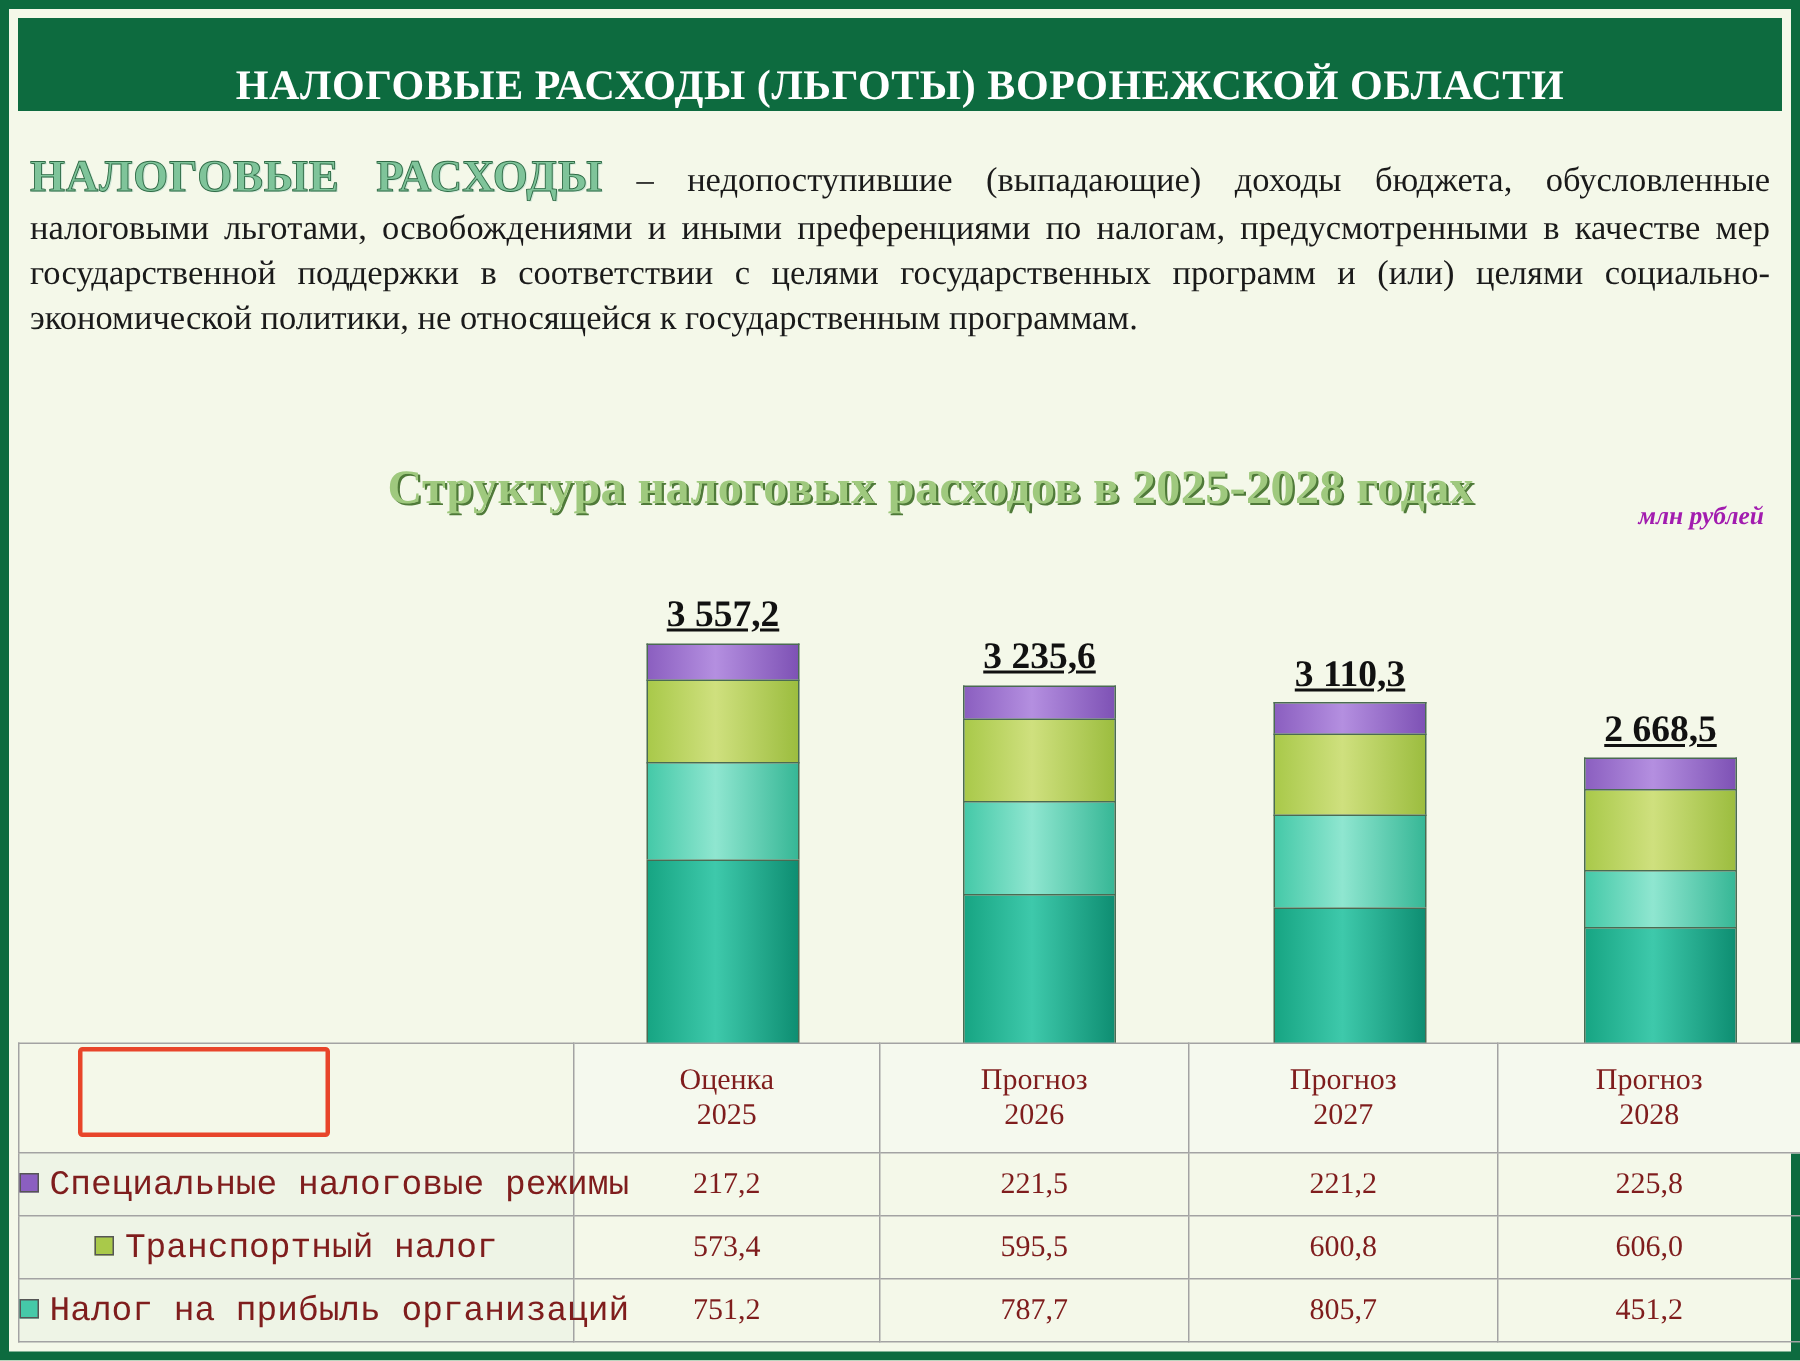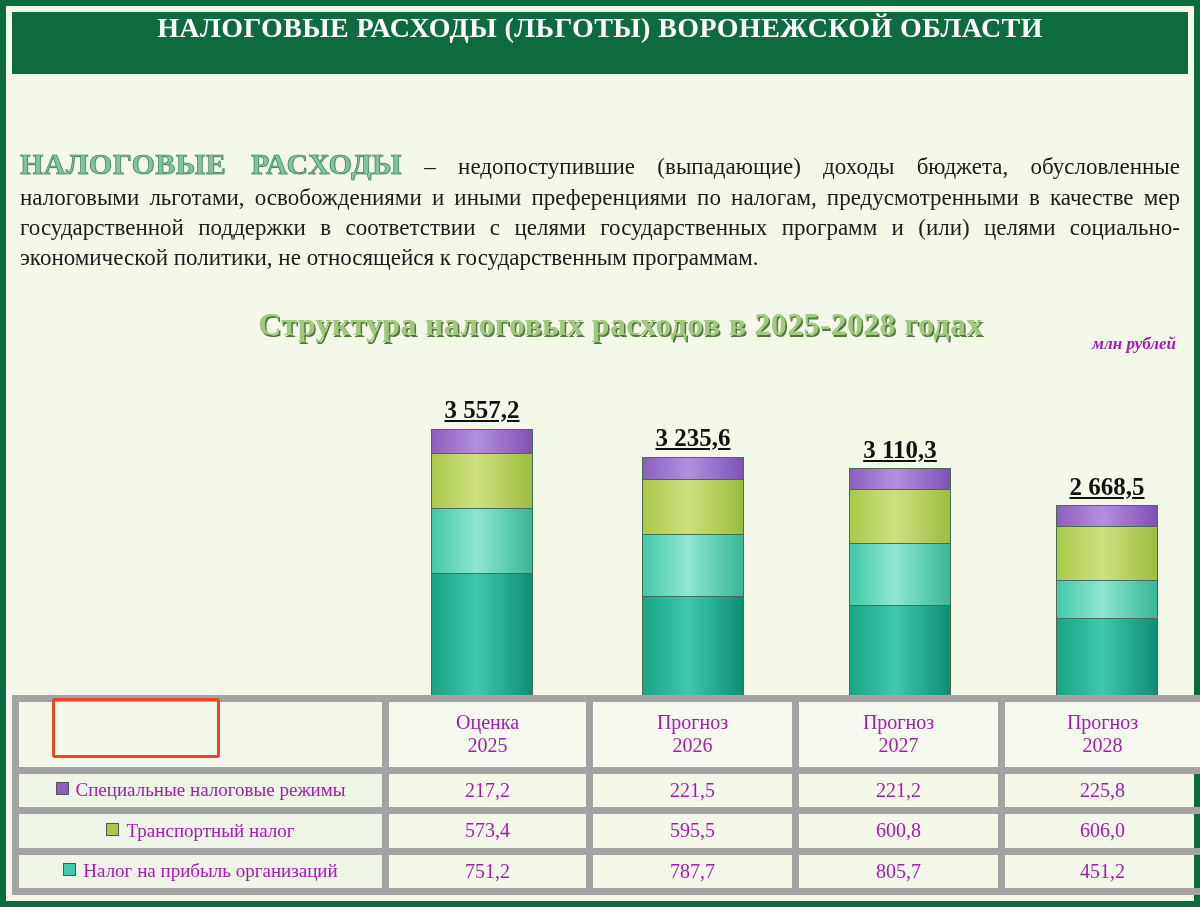--- a/index.html
+++ b/index.html
@@ -24,21 +24,21 @@
 
   
   .header {
     position: absolute;
     left: 6px;
     top: 6px;
     right: 6px;
     height: 62px;
     background: #0d6b3f;
     display: flex;
-    align-items: flex-start;
+    align-items: flex-end;
     justify-content: center;
   }
   .header-title {
     color: #ffffff;
     font-family: "Liberation Serif", serif;
     font-weight: bold;
     font-size: 28px;
     letter-spacing: 0.4px;
     text-align: center;
     white-space: nowrap;
@@ -47,21 +47,20 @@
   
   .definition {
     position: absolute;
     left: 14px;
     top: 92px;
     right: 14px;
     font-size: 23px;
     line-height: 1.30;
     text-align: justify;
     color: #1a1a1a;
-    margin-top: 46px;
   }
   .definition .term {
     font-family: "Liberation Serif", serif;
     font-weight: bold;
     font-size: 30px;
     color: #7fc49a;
     letter-spacing: 0.5px;
     -webkit-text-stroke: 0.6px #2f6b46;
     text-shadow: 1px 1px 0 #cfe6d6;
   }
@@ -140,31 +139,32 @@
     height: 200px;
   }
   table.data {
     border-collapse: collapse;
     width: 100%;
     height: 100%;
     table-layout: fixed;
     font-size: 20px;
   }
   table.data td {
-    border: 7px solid #a3a3a3;
+    border: 1px solid #a3a3a3;
     text-align: center;
-    color: #a21caf;
+    color: #7f1d1d;
     padding: 0;
   }
   td.label-cell {
     text-align: left;
     padding-left: 6px;
     background: #eef4e6;
     white-space: nowrap;
-    font-size: 19px;
+    font-size: 23px;
+    font-family: Liberation Mono, monospace;
   }
   td.head-cell {
     line-height: 1.15;
     font-size: 20px;
     background: #f5f9ee;
   }
   td.blank {
     border: none;
     background: transparent;
   }

